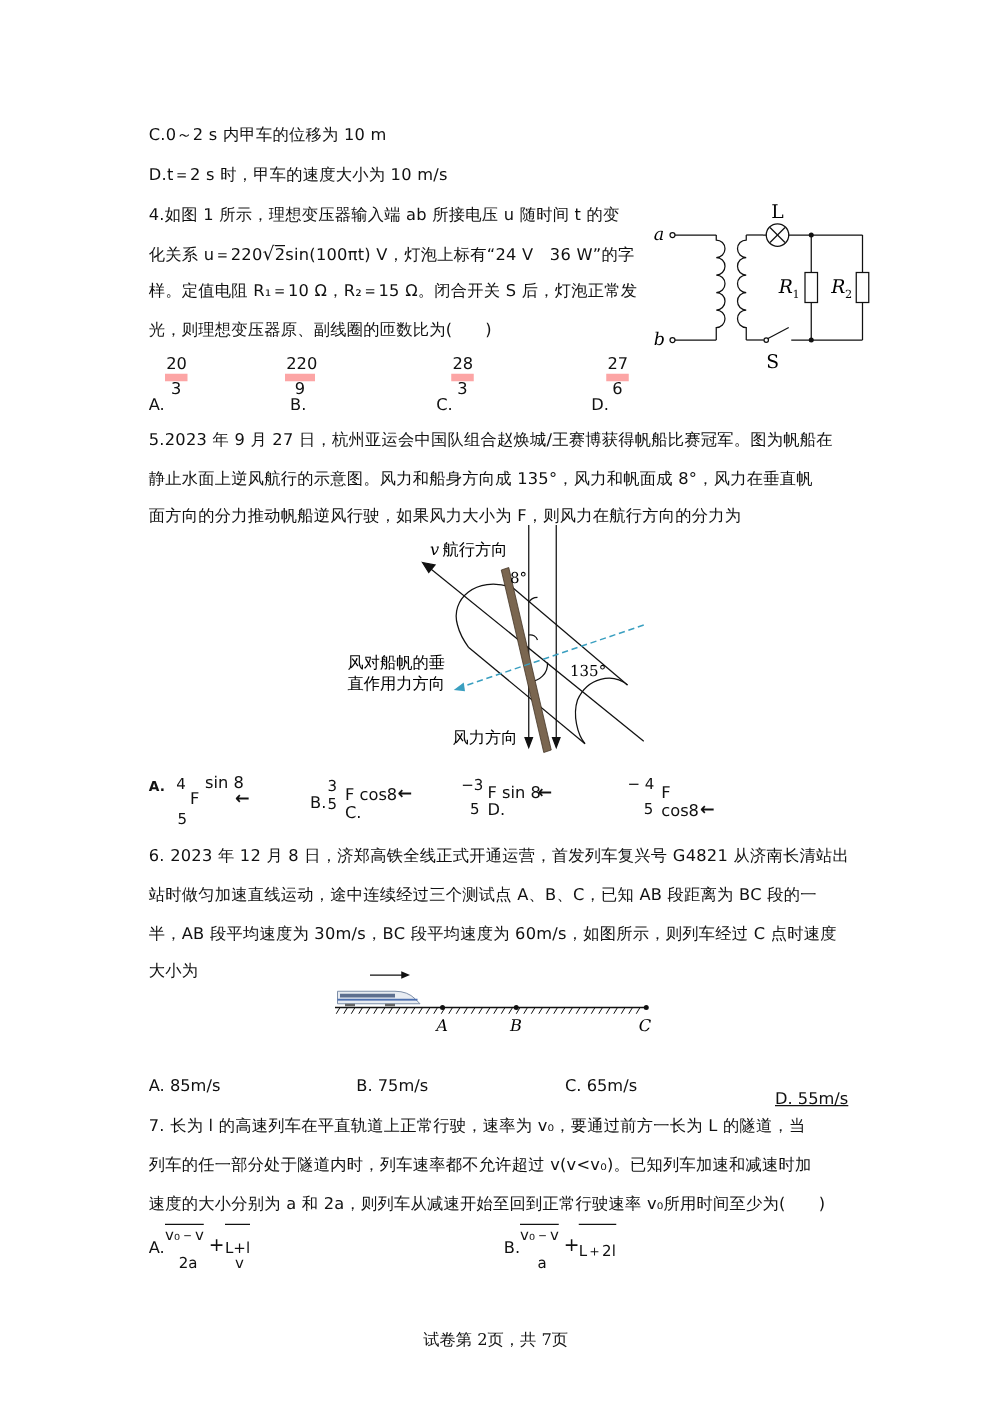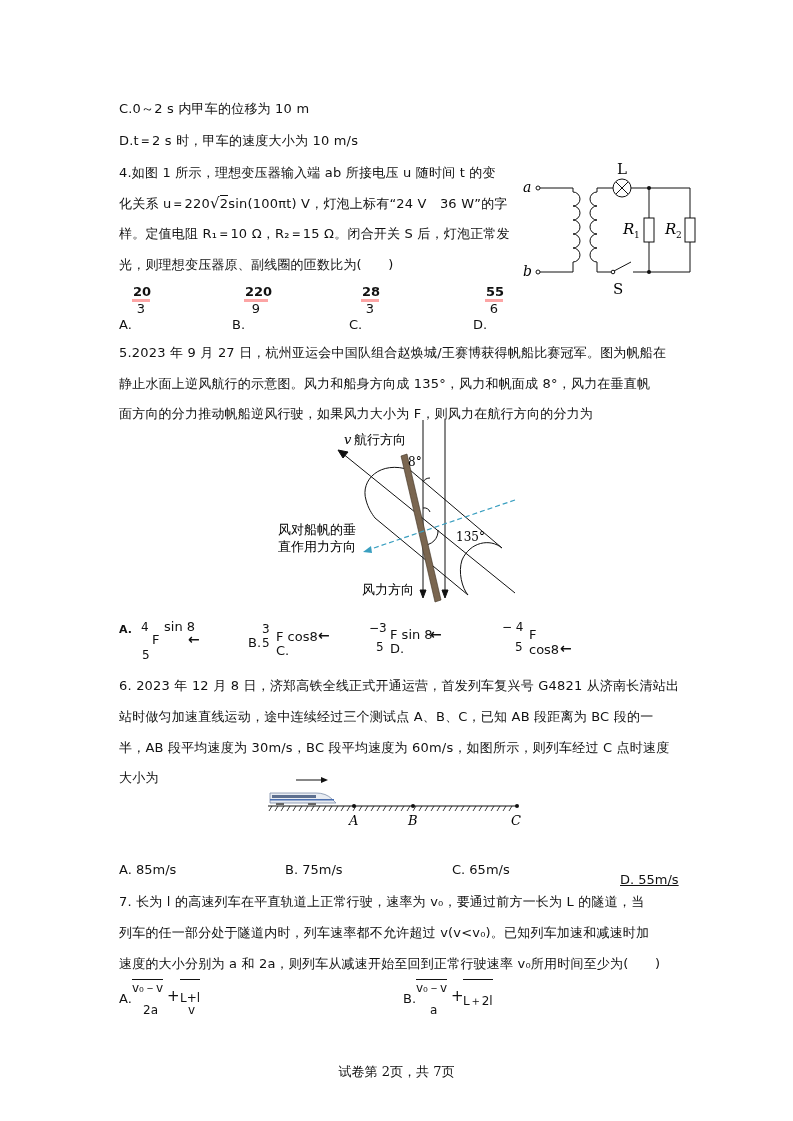--- a/index.html
+++ b/index.html
@@ -1,21 +1,21 @@
 <!DOCTYPE html>
 <html><head>
 <meta charset="utf-8">
 <style>
   html, body { margin: 0; padding: 0; background: #ffffff; }
   body { width: 793px; height: 1121px; position: relative; overflow: hidden;
          font-family: "DejaVu Sans", "Liberation Sans", sans-serif; color: #111; }
   .line { position: absolute; left: 119px; font-size: 13px; line-height: 16px; white-space: nowrap; letter-spacing: 0.2px; }
   .abs { position: absolute; white-space: nowrap; font-size: 13px; line-height: 14px; }
   .frac { position: absolute; text-align: center; font-size: 13px; line-height: 14px; }
-  .frac .num { display: block; border-bottom: 3px solid #fca5a5; padding: 0 1px; font-weight: bold; }
+  .frac .num { display: block; border-bottom: 6px solid #fca5a5; padding: 0 1px; }
   .frac .den { display: block; }
   .ovl { border-top: 1px solid #111; }
   .footer { position: absolute; left: 0; width: 793px; top: 1063px; text-align: center; font-size: 13px;
             font-family: "DejaVu Serif", "Liberation Serif", serif; }
   svg { position: absolute; overflow: visible; }
   .fig-label { font-family: "DejaVu Serif", "Liberation Serif", serif; }
 </style>
 </head>
 <body>
 
@@ -73,36 +73,36 @@
 </svg>
 
 <div>
   <div class="frac" style="left:132px; top:285px; width:18px;">
       <span class="num">20</span>
       <span class="den">3</span>
     </div>
   <div class="abs" style="left:119px; top:318px;">A.</div>
 </div>
 <div>
-  <div class="frac" style="left:244px; top:285px; width:24px;">
+  <div class="frac" style="left:228px; top:285px; width:24px;">
       <span class="num">220</span>
       <span class="den">9</span>
     </div>
   <div class="abs" style="left:232px; top:318px;">B.</div>
 </div>
 <div>
   <div class="frac" style="left:361px; top:285px; width:18px;">
       <span class="num">28</span>
       <span class="den">3</span>
     </div>
   <div class="abs" style="left:349px; top:318px;">C.</div>
 </div>
 <div>
   <div class="frac" style="left:485px; top:285px; width:18px;">
-      <span class="num">55</span>
+      <span class="num">27</span>
       <span class="den">6</span>
     </div>
   <div class="abs" style="left:473px; top:318px;">D.</div>
 </div>
 
 <div class="line" style="top:345px;">5.2023 年 9 月 27 日，杭州亚运会中国队组合赵焕城/王赛博获得帆船比赛冠军。图为帆船在</div>
 <div class="line" style="top:376px;">静止水面上逆风航行的示意图。风力和船身方向成 135°，风力和帆面成 8°，风力在垂直帆</div>
 <div class="line" style="top:406px;">面方向的分力推动帆船逆风行驶，如果风力大小为 F，则风力在航行方向的分力为</div>
 
 <svg style="left:270px; top:420px;" width="260" height="190" viewBox="0 0 260 190">

